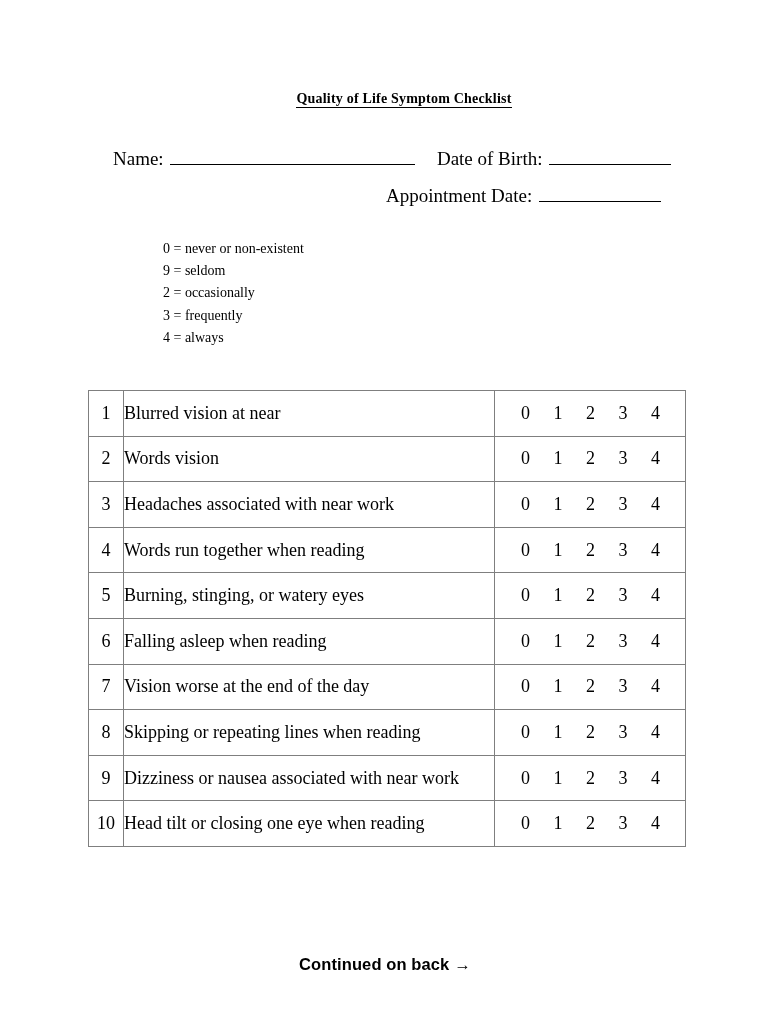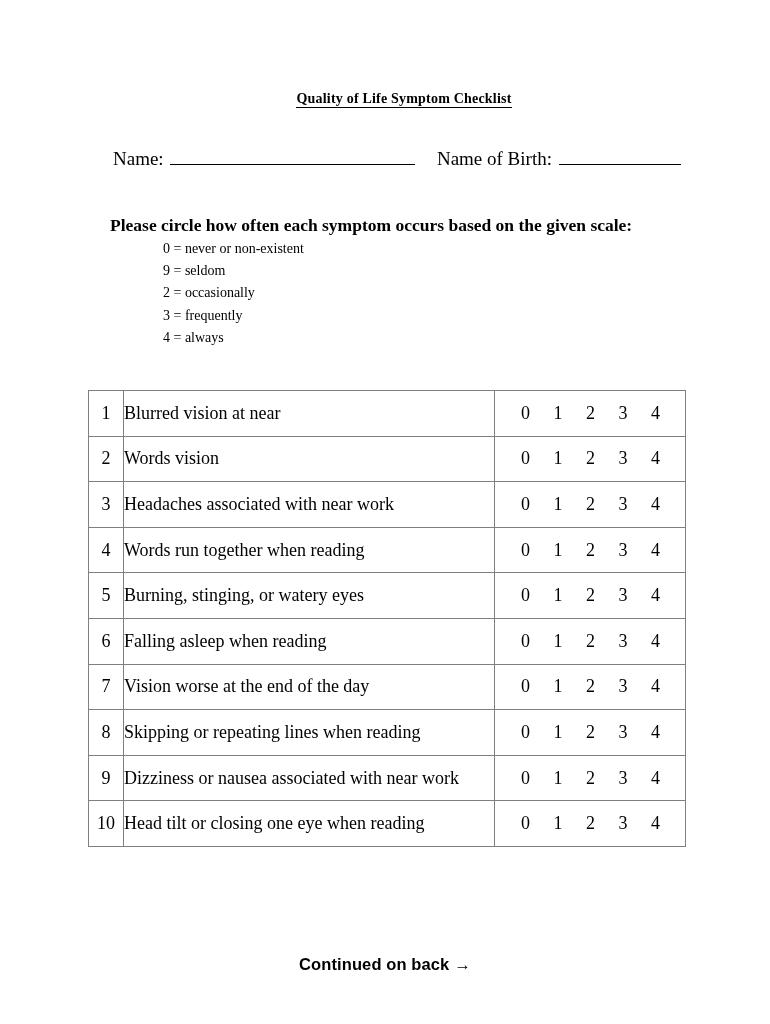--- a/index.html
+++ b/index.html
@@ -143,26 +143,29 @@
 <div class="page">
 
   <div class="title">
     <span>Quality of Life Symptom Checklist</span>
   </div>
 
   <div class="field-row row-name">
     <span>Name:</span>
     <span class="blank blank-name"></span>
     <span class="gap"></span>
-    <span>Name of Birth:</span>
+    <span>Date of Birth:</span>
     <span class="blank blank-dob"></span>
   </div>
 
-
-  <div class="instruction">Please circle how often each symptom occurs based on the given scale:</div>
+  <div class="field-row row-appt">
+    <span>Appointment Date:</span>
+    <span class="blank blank-appt"></span>
+  </div>
+
 
   <div class="scale-list">
     <div>0 = never or non-existent</div>
     <div>9 = seldom</div>
     <div>2 = occasionally</div>
     <div>3 = frequently</div>
     <div>4 = always</div>
   </div>
 
   <table class="checklist">

